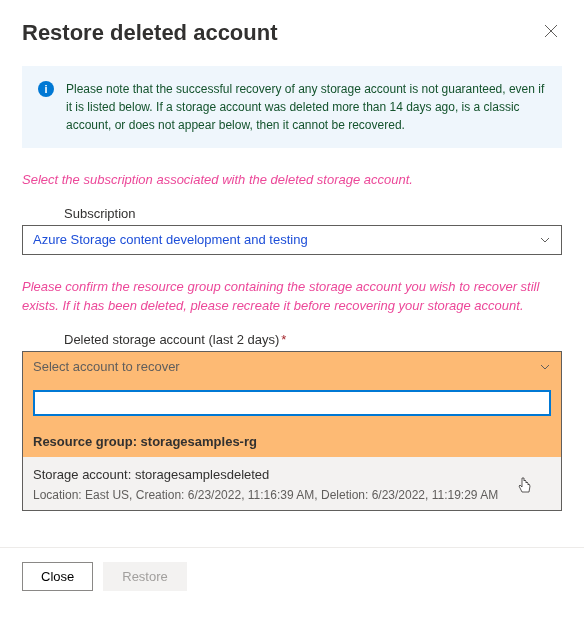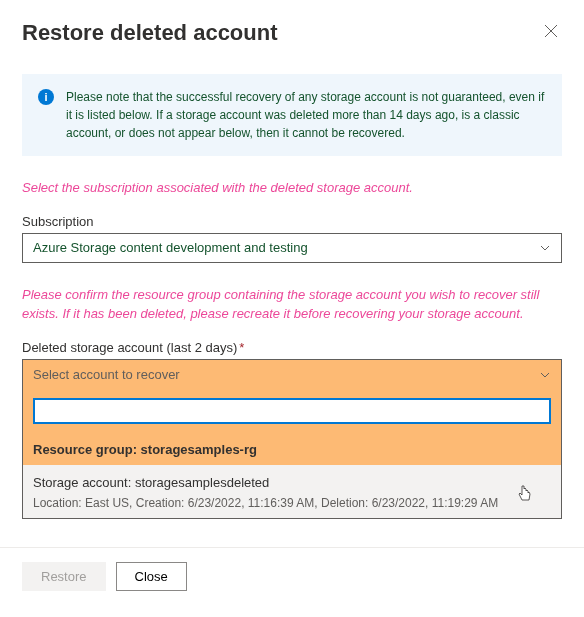--- a/index.html
+++ b/index.html
@@ -19,21 +19,21 @@
     .panel {
       padding: 20px 22px 0 22px;
       height: 100%;
       display: flex;
       flex-direction: column;
     }
     .header {
       display: flex;
       justify-content: space-between;
       align-items: flex-start;
-      margin-bottom: 28px;
+      margin-bottom: 20px;
       text-align: center;
     }
     .title {
       font-size: 22px;
       font-weight: 600;
       color: #323130;
     }
     .close-btn {
       background: none;
       border: none;
@@ -74,32 +74,33 @@
       color: #ec4899;
       line-height: 1.5;
       margin-bottom: 16px;
       font-style: italic;
     }
     .field-label {
       font-size: 13px;
       color: #323130;
       margin-bottom: 4px;
       display: block;
+      margin-left: 42px;
     }
     .required-star {
       color: #a4262c;
       margin-left: 2px;
     }
     .dropdown {
       width: 100%;
       border: 1px solid #605e5c;
       background: #ffffff;
       padding: 6px 30px 6px 10px;
       font-size: 13px;
-      color: #14532d;
+      color: #1d4ed8;
       position: relative;
       cursor: pointer;
       display: flex;
       align-items: center;
       justify-content: space-between;
       margin-bottom: 22px;
       height: 30px;
     }
     .dropdown .chevron {
       position: absolute;
@@ -259,15 +260,15 @@
               <path d="M5 2 L5 11 L3 9 L2 10 L5 16 L12 16 L13 10 L12 8 L11 9 L11 7 L10 6 L9 7 L9 5 L8 4 L7 5 L7 2 Z" fill="#ffffff" stroke="#323130" stroke-width="0.8"></path>
             </svg>
         </span>
       </div>
     </div>
   </div>
 
 </div>
 
 <div class="footer">
+  <button class="btn">Close</button>
   <button class="btn btn-disabled">Restore</button>
-  <button class="btn">Close</button>
 </div>
 
 </body></html>

